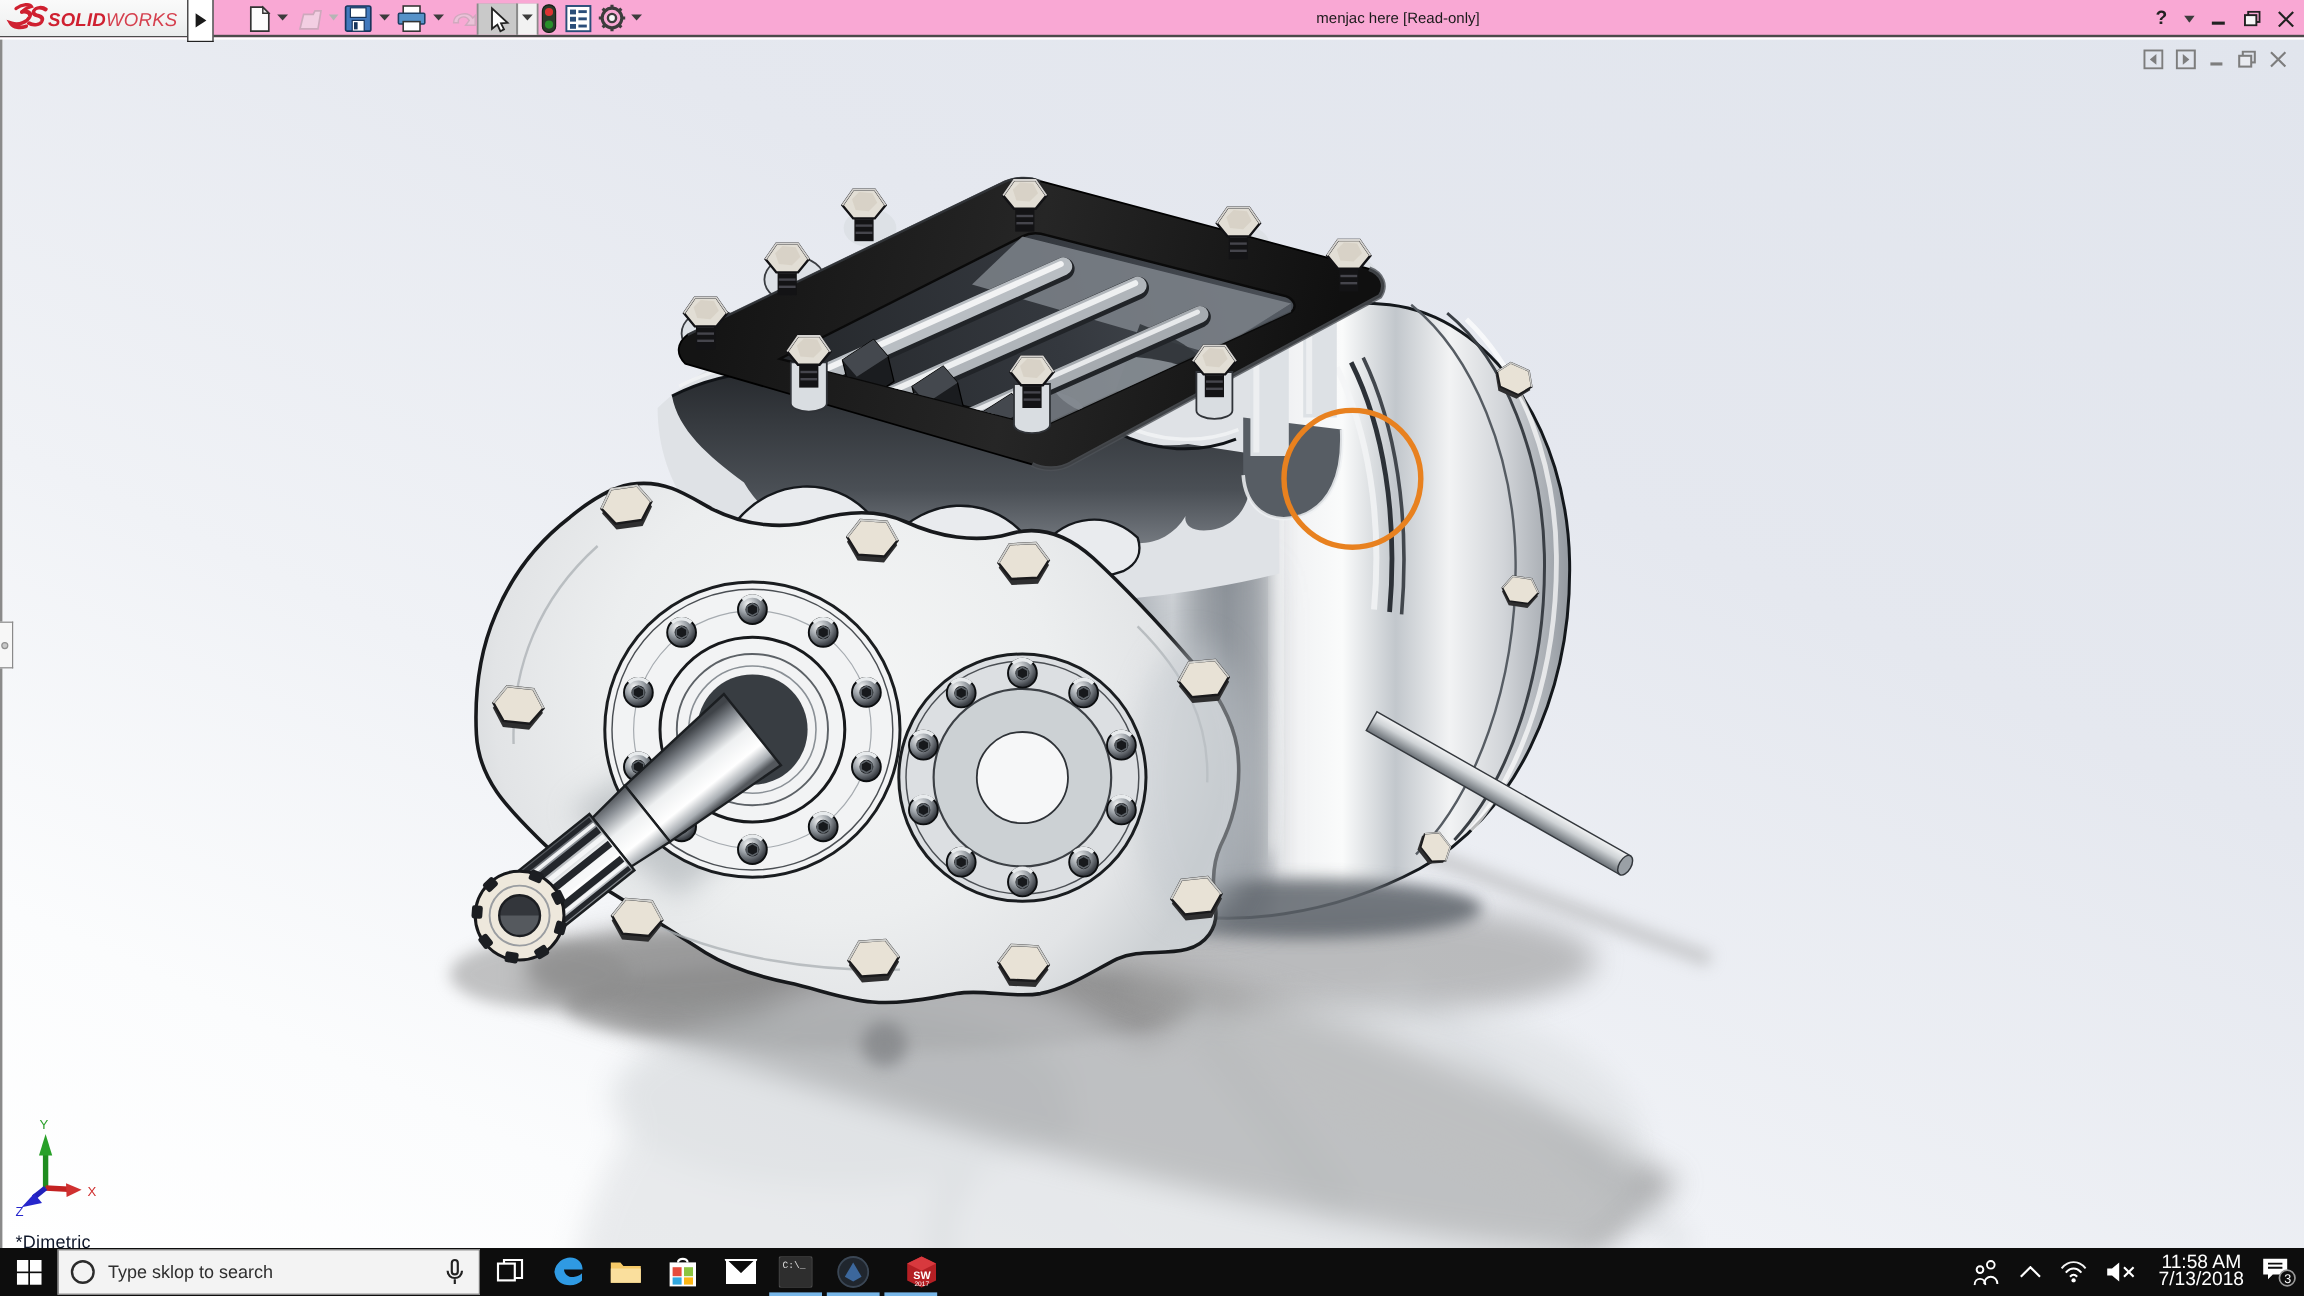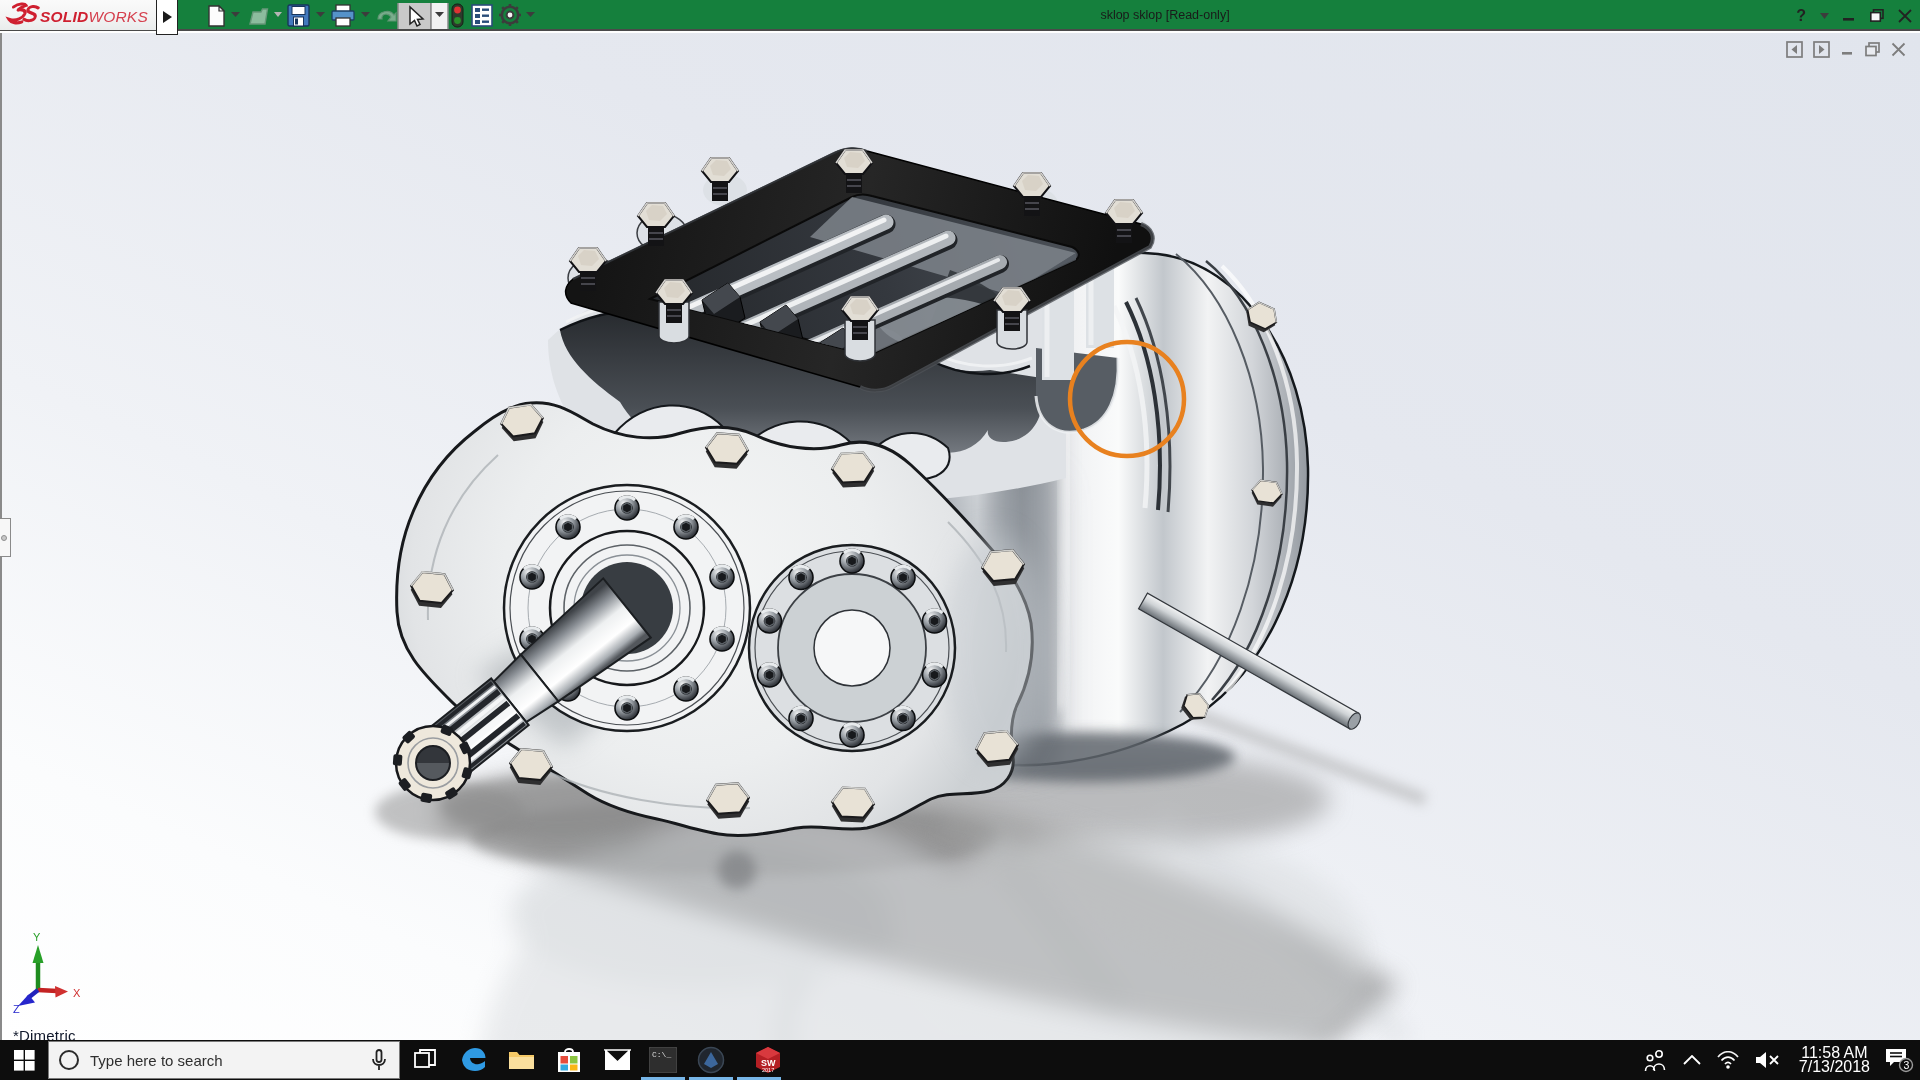--- a/index.html
+++ b/index.html
@@ -1,21 +1,21 @@
 <!DOCTYPE html>
 <html><head>
 <meta charset="utf-8">
 <style>
   * { margin:0; padding:0; box-sizing:border-box; }
   html,body { width:1920px; height:1080px; overflow:hidden; font-family:"Liberation Sans", sans-serif; }
   #page { position:relative; width:1920px; height:1080px; background:#fff; }
 
   
   #titlebar { position:absolute; top:0; left:0; width:1920px; height:31px;
-    background:#15803d; border-bottom:2px solid #4a4a4a; z-index:40; }
+    background:#f9a8d4; border-bottom:2px solid #4a4a4a; z-index:40; }
   #logo { position:absolute; left:0; top:0; width:156px; height:30px;
     background:linear-gradient(180deg,#fafafa 0%,#f3f4f4 55%,#e9ecec 100%); }
   #flyout { position:absolute; left:156px; top:0; width:22px; height:35px; background:#fff;
     border:1px solid #222; border-top:none; display:flex; align-items:center; justify-content:center; }
   #flyout svg{ display:block; }
   .tbicons { position:absolute; left:200px; top:0; height:31px; display:flex; align-items:center; }
   #wintitle { position:absolute; top:0; left:880px; width:570px; height:31px; line-height:31px;
     text-align:center; font-size:12.5px; color:#1a1a1a; }
   #helpbtns { position:absolute; right:8px; top:0; height:31px; display:flex; align-items:center; gap:14px;
     font-size:15px; color:#222; z-index:41;}
@@ -539,21 +539,21 @@
               <line x1="8" y1="0" x2="11" y2="0"></line>
             <line x1="-5.7" y1="-5.7" x2="-7.8" y2="-7.8"></line>
               <line x1="5.7" y1="5.7" x2="7.8" y2="7.8"></line>
             <line x1="-5.7" y1="5.7" x2="-7.8" y2="7.8"></line>
               <line x1="5.7" y1="-5.7" x2="7.8" y2="-7.8"></line>
           </g>
         </g>
         <path d="M326 10 l4.5 5 l4.5 -5 Z" fill="#3c3c3c" transform="translate(0,-1)"></path>
       </svg>
     </div>
-    <div id="wintitle">sklop sklop [Read-only]</div>
+    <div id="wintitle">menjac here [Read-only]</div>
     <div id="helpbtns">
       <span style="font-weight:bold;font-size:16px;">?</span>
       <svg width="9" height="6" viewBox="0 0 9 6">
           <path d="M0 0 L4.5 6 L9 0 Z" fill="#3c3c3c"></path>
         </svg>
       <svg width="13" height="12" viewBox="0 0 13 12">
           <rect x="0" y="8" width="11" height="2.6" fill="#222"></rect>
         </svg>
       <svg width="14" height="13" viewBox="0 0 14 13">
           <rect x="3.5" y="0.8" width="9.5" height="8.5" fill="none" stroke="#222" stroke-width="1.6"></rect>
@@ -590,21 +590,21 @@
     <div id="startbtn">
       <svg width="21" height="21" viewBox="0 0 21 21">
         <rect x="0" y="0" width="9.6" height="9.6" fill="#fff"></rect>
           <rect x="11" y="0" width="9.6" height="9.6" fill="#fff"></rect>
         <rect x="0" y="11" width="9.6" height="9.6" fill="#fff"></rect>
           <rect x="11" y="11" width="9.6" height="9.6" fill="#fff"></rect>
       </svg>
     </div>
     <div id="searchbox">
       <div class="ring"></div>
-      <div class="stext">Type here to search</div>
+      <div class="stext">Type sklop to search</div>
       <svg class="mic" width="16" height="24" viewBox="0 0 16 24">
         <rect x="5.5" y="1" width="5" height="12" rx="2.5" fill="none" stroke="#222" stroke-width="1.8"></rect>
         <path d="M2 10 C2 18,14 18,14 10" fill="none" stroke="#222" stroke-width="1.8"></path>
         <line x1="8" y1="17" x2="8" y2="21" stroke="#222" stroke-width="1.8"></line>
       </svg>
     </div>
 
     <div class="tbapp" style="left:402px;">
       <svg width="24" height="24" viewBox="0 0 24 24">
           <g stroke="#fff" stroke-width="1.8" fill="none">

